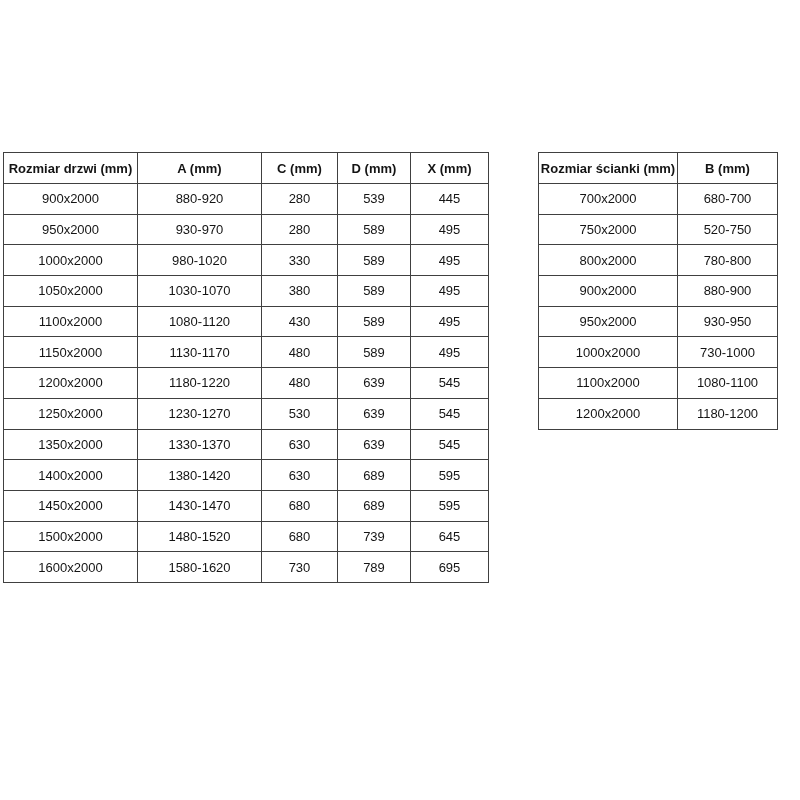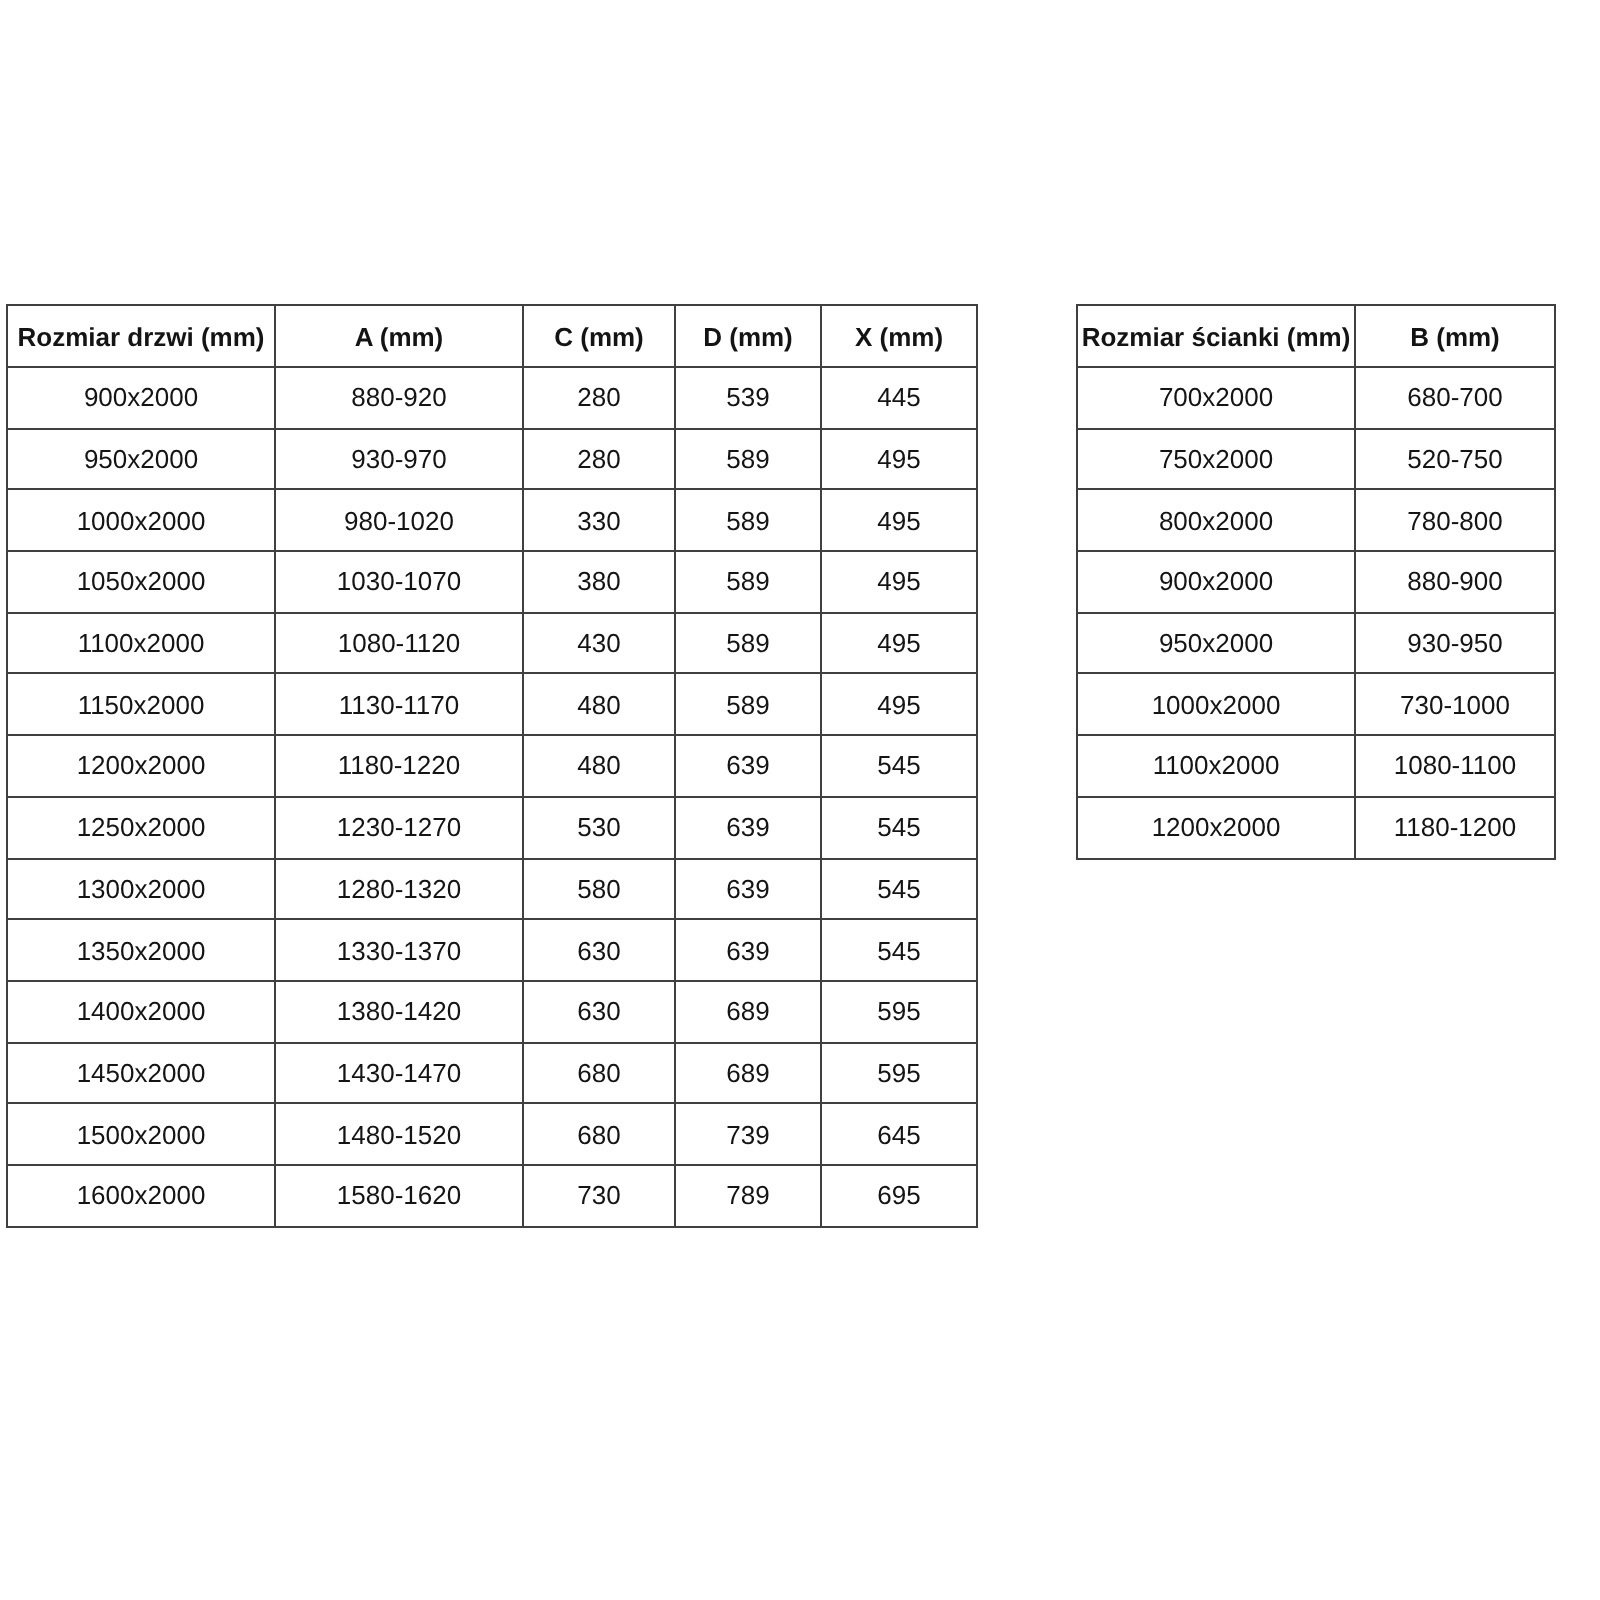--- a/index.html
+++ b/index.html
@@ -119,27 +119,20 @@
         </tr>
 
         <tr>
           <td>1250x2000</td>
           <td>1230-1270</td>
           <td>530</td>
           <td>639</td>
           <td>545</td>
         </tr>
 
-        <tr>
-          <td>1300x2000</td>
-          <td>1280-1320</td>
-          <td>580</td>
-          <td>639</td>
-          <td>545</td>
-        </tr>
 
         <tr>
           <td>1350x2000</td>
           <td>1330-1370</td>
           <td>630</td>
           <td>639</td>
           <td>545</td>
         </tr>
 
         <tr>

